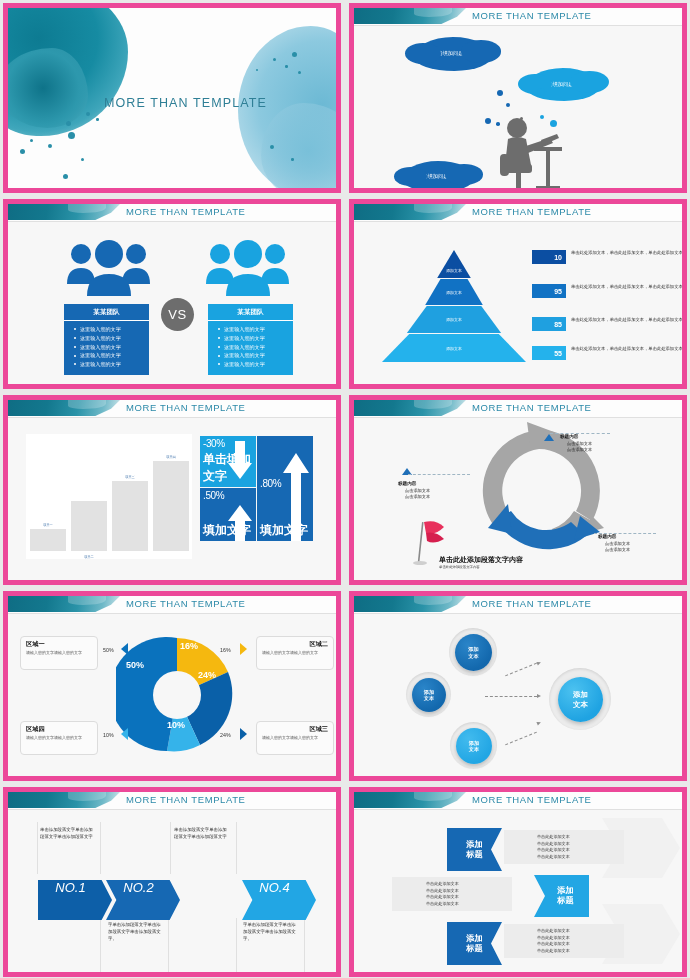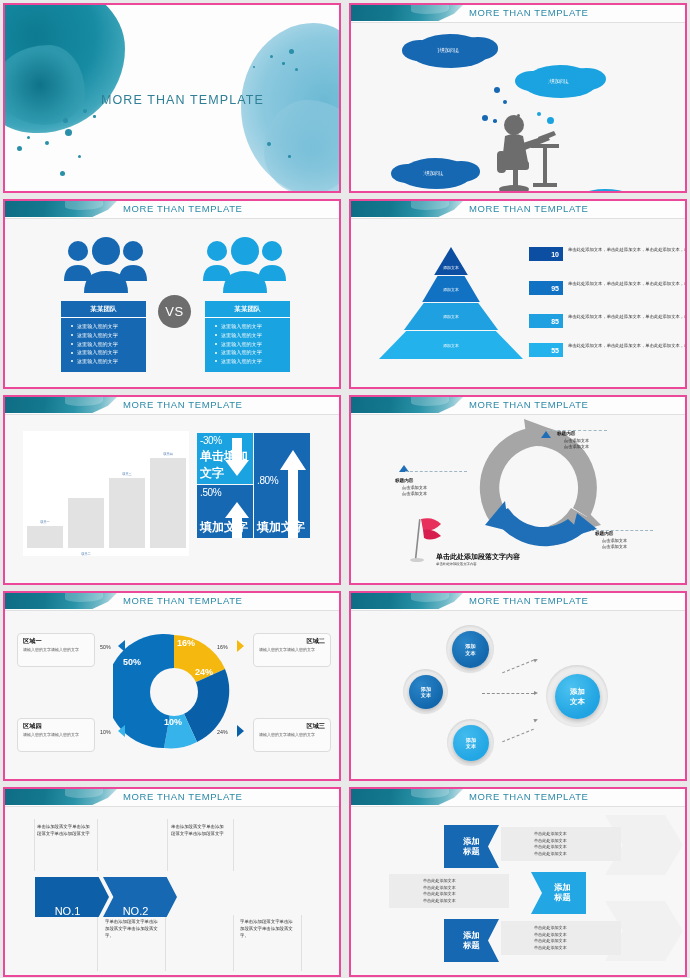--- a/index.html
+++ b/index.html
@@ -1,20 +1,20 @@
 <!DOCTYPE html>
 <html><head>
 <meta charset="utf-8">
 <style>
   html,body{margin:0;padding:0;background:#e9e9e9;}
   body{width:690px;height:978px;font-family:"Liberation Sans","DejaVu Sans",sans-serif;}
   .deck{position:relative;width:690px;height:978px;display:grid;
         grid-template-columns:338px 338px;grid-template-rows:repeat(5,190px);
         gap:6px 8px;padding:3px 3px;box-sizing:border-box;}
-  .slide{position:relative;background:#f7f7f7;overflow:hidden;border:2px solid #ec4899;box-sizing:border-box;}
+  .slide{position:relative;background:#f7f7f7;overflow:hidden;border:5px solid #ec4899;box-sizing:border-box;}
 
   
   .hdr{position:absolute;top:0;left:0;width:100%;height:17px;background:#fdfdfd;
        border-bottom:1px solid #e0e0e0;}
   .hdr .blob{position:absolute;left:0;top:0;width:112px;height:16px;
        background:linear-gradient(100deg,#0f6d84 0%,#13788e 35%,#2a93a8 62%,#6fb9c8 84%,#bcdde4 97%,rgba(255,255,255,0) 100%);
        clip-path:polygon(0 0,100% 0,92% 55%,78% 100%,0 100%);}
   .hdr .blob:after{content:"";position:absolute;right:14px;top:0;width:38px;height:9px;
        background:rgba(255,255,255,.22);border-radius:0 0 60% 40%;}
   .hdr .ttl{position:absolute;left:118px;top:2px;font-size:9.5px;letter-spacing:.6px;
@@ -94,22 +94,22 @@
   
   .circ{position:absolute;border-radius:50%;display:flex;align-items:center;justify-content:center;
         color:#fff;font-size:5.2px;line-height:1.25;text-align:center;font-weight:bold;
         font-family:"DejaVu Sans",sans-serif;box-shadow:0 2px 4px rgba(0,0,0,.22);}
   .ring{position:absolute;border-radius:50%;background:#ececec;box-shadow:inset 0 1px 3px rgba(0,0,0,.12);}
   .dash{position:absolute;height:0;border-top:1.3px dashed #8e8e8e;}
   .dashhead{position:absolute;width:0;height:0;border-left:4px solid #8e8e8e;
         border-top:2.6px solid transparent;border-bottom:2.6px solid transparent;}
 
   
-  .chev{position:absolute;display:flex;align-items:flex-end;justify-content:center;
-        color:#fff;font-size:11px;}
+  .chev{position:absolute;display:flex;align-items:flex-start;justify-content:center;
+        color:#fff;font-size:13px;font-style:italic;}
   .chevtxt{position:absolute;font-size:4.4px;line-height:1.62;color:#222;width:56px;
         font-family:"DejaVu Sans",sans-serif;}
   .vline{position:absolute;border-left:.8px solid #e0e0e0;}
 
   
   .bnr{position:absolute;color:#fff;display:flex;align-items:center;justify-content:center;
        font-size:8.2px;line-height:1.2;text-align:center;font-weight:bold;
        font-family:"DejaVu Sans",sans-serif;}
   .bnrtxt{position:absolute;font-size:4.1px;line-height:1.62;color:#333;font-family:"DejaVu Sans",sans-serif;}
   .grayband{position:absolute;background:#ececec;}
@@ -511,20 +511,24 @@
   <div class="chevtxt" style="left:235px;top:129px;">字单击添加段落文字单击添加段落文字单击添加段落文字。</div>
 
   <div class="chev" style="left:30px;top:88px;width:74px;height:40px;background:#0d5fa8;
               clip-path:polygon(0 0,86% 0,100% 50%,86% 100%,0 100%);">
     <span style="margin-right:9px;">NO.1</span>
   </div>
   <div class="chev" style="left:98px;top:88px;width:74px;height:40px;background:#1668b3;
               clip-path:polygon(0 0,86% 0,100% 50%,86% 100%,0 100%,14% 50%);">
     <span style="margin-right:9px;">NO.2</span>
   </div>
+  <div class="chev" style="left:234px;top:88px;width:74px;height:40px;background:#22a6e4;
+              clip-path:polygon(0 0,86% 0,100% 50%,86% 100%,0 100%,14% 50%);">
+    <span style="margin-right:9px;">NO.4</span>
+  </div>
 </div>
 
 <div class="slide">
   <div class="hdr">
     <div class="blob"></div>
     <div class="ttl">MORE  THAN TEMPLATE</div>
   </div>
 
   <svg class="ghost" style="position:absolute;right:2px;top:26px;width:78px;height:60px;" viewBox="0 0 78 60">
     <polygon points="0,0 60,0 78,30 60,60 0,60 18,30" fill="#f1f1f1"></polygon>

